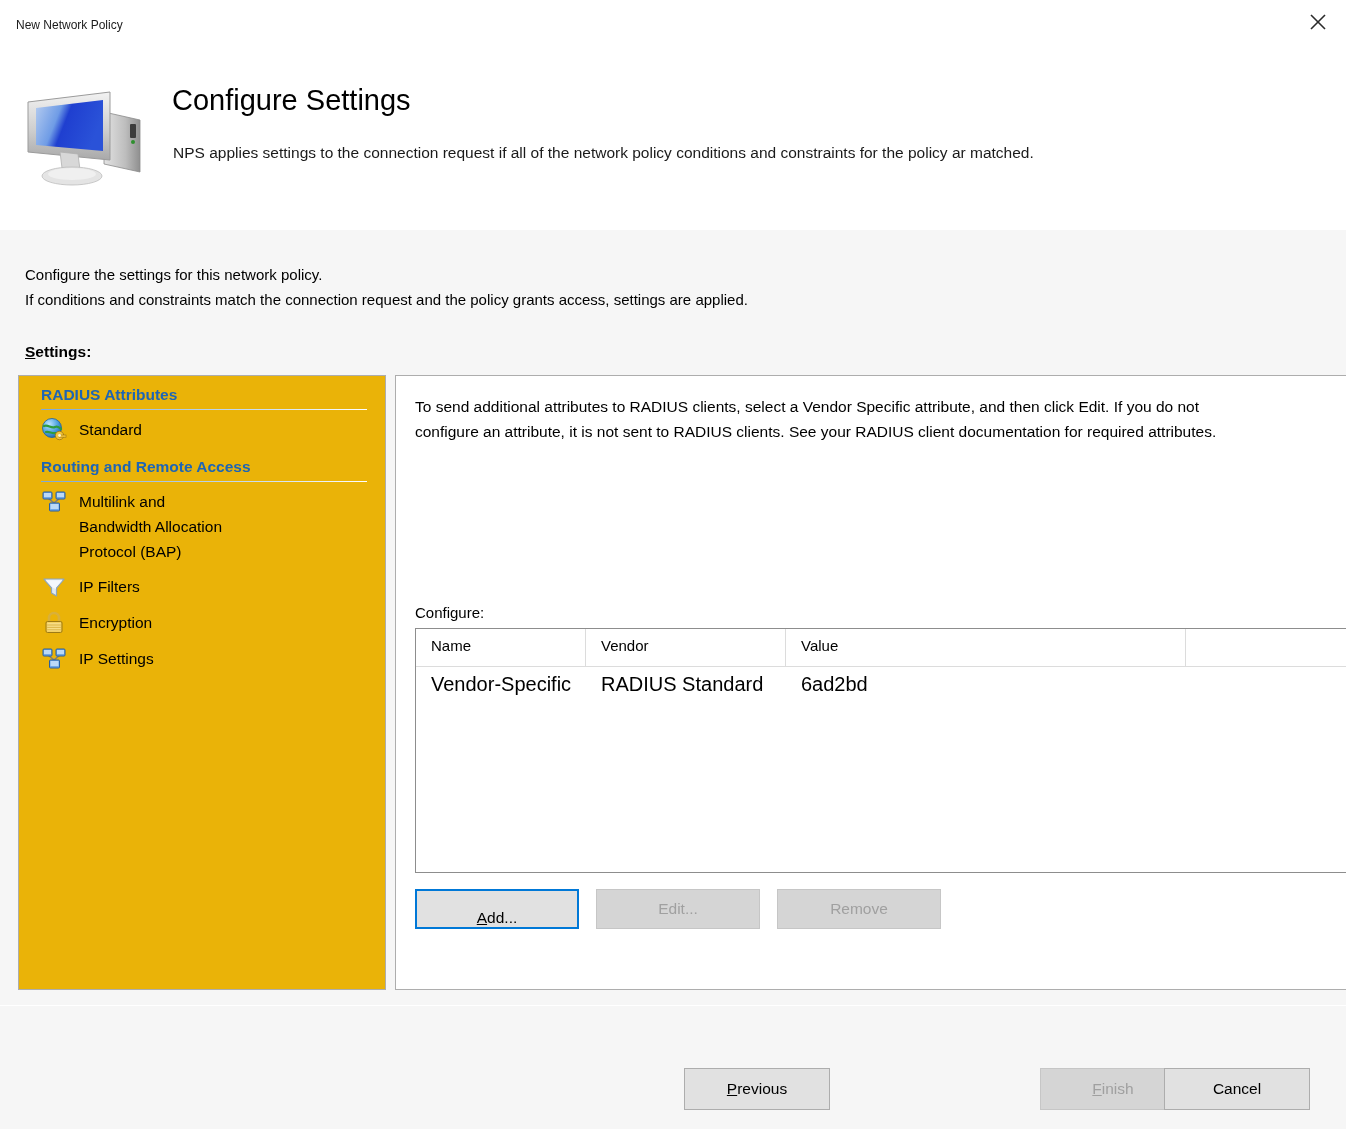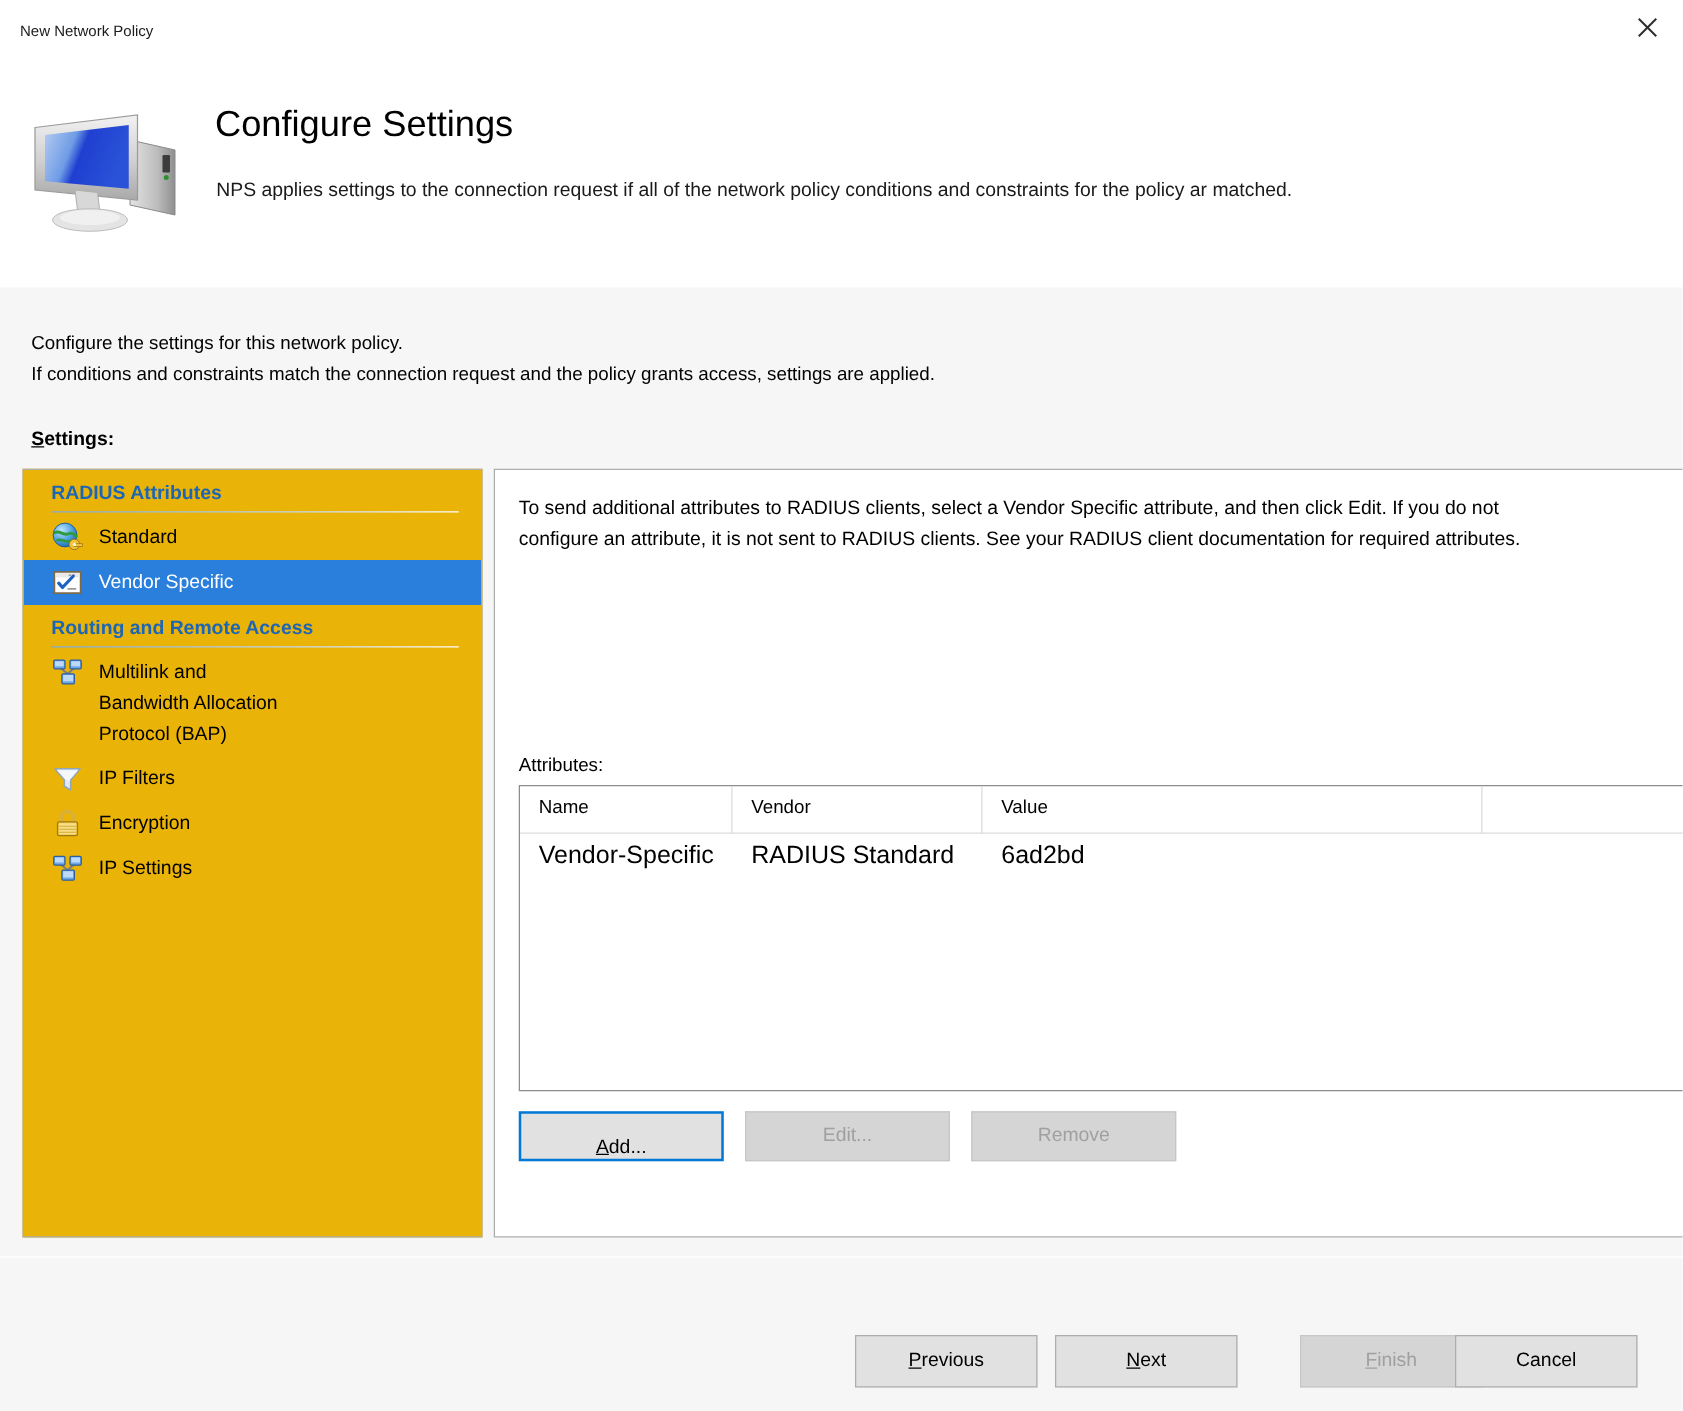--- a/index.html
+++ b/index.html
@@ -346,33 +346,20 @@
           <path d="M3 9 C7 7,10 12,14 10 C17 8.6,19 11,20 12" fill="none" stroke="#2f9b3f" stroke-width="2.4" stroke-linecap="round"></path>
           <path d="M5 15 C8 14,11 17,15 16" fill="none" stroke="#2f9b3f" stroke-width="2.2" stroke-linecap="round"></path>
           <circle cx="18.5" cy="18.5" r="4.2" fill="#f2c43c" stroke="#9a7413" stroke-width="0.8"></circle>
           <rect x="18" y="18" width="7" height="2.2" fill="#f2c43c" stroke="#9a7413" stroke-width="0.6"></rect>
           <circle cx="18.5" cy="18.5" r="1.4" fill="#fff7d6"></circle>
         </svg>
       </span>
       <span class="lbl">Standard</span>
     </div>
 
-    <div class="tree-item selected">
-      <span class="ico">
-        <svg width="26" height="26" viewBox="0 0 26 26">
-          <rect x="2.5" y="4.5" width="21" height="17" fill="#ffffff" stroke="#7a6a4a" stroke-width="1.4"></rect>
-          <rect x="3.5" y="5.5" width="19" height="3.5" fill="#e9e9e9"></rect>
-          <line x1="14" y1="7" x2="16" y2="7" stroke="#8a8a8a" stroke-width="1"></line>
-          <line x1="17" y1="7" x2="19" y2="7" stroke="#8a8a8a" stroke-width="1"></line>
-          <path d="M6 13.5 L9 17 L17.5 8" fill="none" stroke="#1b62c4" stroke-width="2.6" stroke-linecap="round" stroke-linejoin="round"></path>
-          <line x1="13" y1="18" x2="20" y2="18" stroke="#9a9a9a" stroke-width="1.4"></line>
-        </svg>
-      </span>
-      <span class="lbl">Vendor Specific</span>
-    </div>
 
     <div class="tree-group">
       <div class="tree-group-label">Routing and Remote Access</div>
     </div>
     <div class="tree-group-rule"></div>
 
     <div class="tree-item">
       <span class="ico">
         <svg width="26" height="26" viewBox="0 0 26 26">
           <line x1="7" y1="9" x2="13" y2="14" stroke="#7d7d7d" stroke-width="1.6"></line>
@@ -429,21 +416,21 @@
       </span>
       <span class="lbl">IP Settings</span>
     </div>
 
   </div>
 
   <div id="right-panel">
 
     <div id="right-desc">To send additional attributes to RADIUS clients, select a Vendor Specific attribute, and then click Edit. If you do not configure an attribute, it is not sent to RADIUS clients. See your RADIUS client documentation for required attributes.</div>
 
-    <div id="attributes-label">Attributes:</div>
+    <div id="attributes-label">Configure:</div>
 
     <div id="attr-table">
       <div id="attr-head">
         <div class="th col-name">Name</div>
         <div class="th col-vendor">Vendor</div>
         <div class="th col-value">Value</div>
         <div class="th col-pad"></div>
       </div>
       <div class="attr-row">
         <div class="td col-name">Vendor-Specific</div>
@@ -466,22 +453,19 @@
     </div>
 
   </div>
 
 </div>
 
 <div id="footer">
   <div class="btn" id="btn-previous">
     <span><u>P</u><span>revious</span></span>
   </div>
-  <div class="btn" id="btn-next">
-    <span><u>N</u><span>ext</span></span>
-  </div>
   <div class="btn disabled" id="btn-finish">
     <span><u>F</u><span>inish</span></span>
   </div>
   <div class="btn" id="btn-cancel">
     <span>Cancel</span>
   </div>
 </div>
 
 </body></html>

